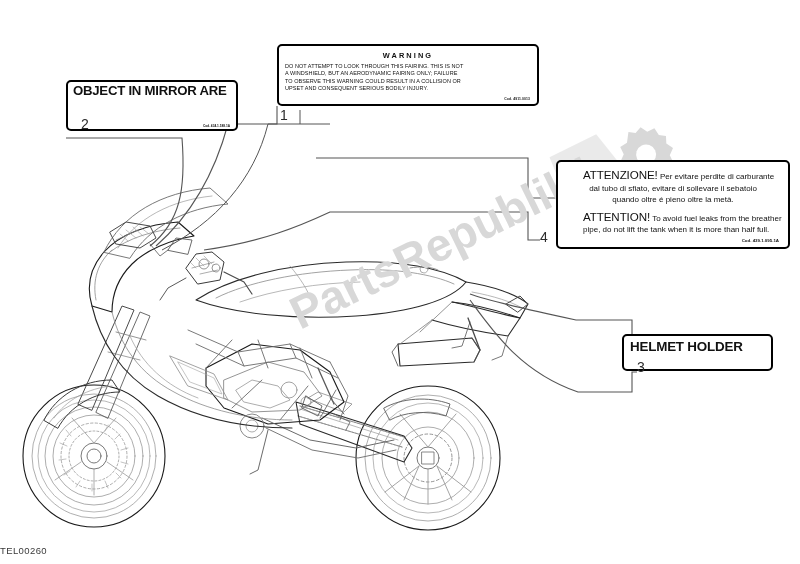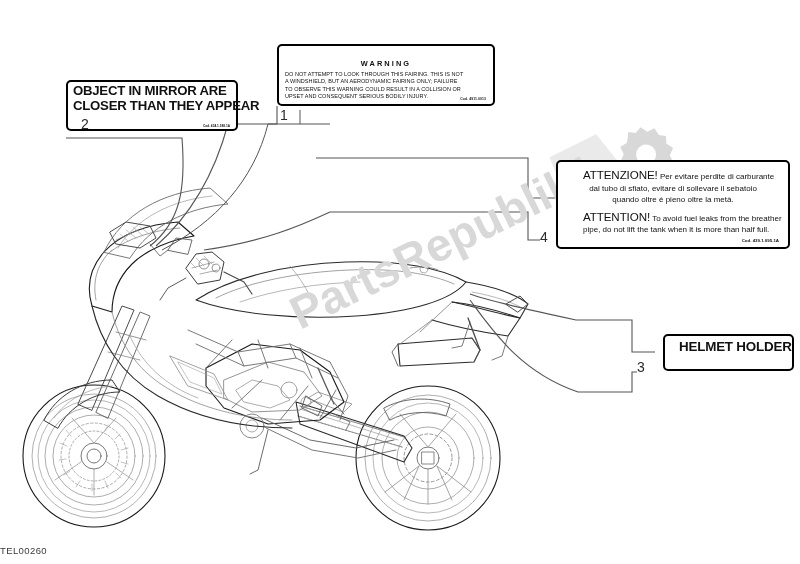--- a/index.html
+++ b/index.html
@@ -14,21 +14,21 @@
   #bike{z-index:2;}
   #watermark{z-index:4;}
 
   
   .label-box{
     position:absolute;background:#fff;border:2px solid #000;
     border-radius:5px;box-sizing:border-box;z-index:6;
   }
 
   
-  #lbl-warning{left:277px;top:44px;width:218px;height:62px;padding:13px 6px 3px;}
+  #lbl-warning{left:277px;top:44px;width:262px;height:62px;padding:5px 6px 3px;}
   #lbl-warning .ttl{
     text-align:center;font-weight:bold;font-size:7.4px;letter-spacing:2.1px;
     margin-bottom:3px;
   }
   #lbl-warning .ln{
     font-size:5.5px;line-height:7.4px;letter-spacing:.05px;
     white-space:nowrap;
   }
   #lbl-warning .code{
     position:absolute;right:7px;bottom:3px;font-size:3.4px;
@@ -39,21 +39,21 @@
   #lbl-mirror{left:66px;top:80px;width:172px;height:51px;padding:2px 5px 0;}
   #lbl-mirror .ln{
     font-weight:bold;font-size:13.2px;line-height:14.6px;
     letter-spacing:-.25px;white-space:nowrap;
   }
   #lbl-mirror .code{
     position:absolute;right:6px;bottom:1px;font-size:3.2px;font-weight:bold;
   }
 
   
-  #lbl-helmet{left:663px;top:334px;width:131px;height:37px;padding:3px 14px 0;}
+  #lbl-helmet{left:622px;top:334px;width:151px;height:37px;padding:3px 6px 0;}
   #lbl-helmet .ln{
     font-weight:bold;font-size:13.4px;line-height:16px;
     letter-spacing:-.2px;white-space:nowrap;
   }
 
   
   #lbl-atten{left:556px;top:160px;width:234px;height:89px;padding:7px 25px 0;}
   #lbl-atten .ln{
     text-align:center;font-size:8px;line-height:11.6px;white-space:nowrap;
   }
@@ -295,21 +295,20 @@
     <div class="ttl">WARNING</div>
     <div class="ln">DO NOT ATTEMPT TO LOOK THROUGH THIS FAIRING. THIS IS NOT</div>
     <div class="ln">A WINDSHIELD, BUT AN AERODYNAMIC FAIRING ONLY; FAILURE</div>
     <div class="ln">TO OBSERVE THIS WARNING COULD RESULT IN A COLLISION OR</div>
     <div class="ln">UPSET AND CONSEQUENT SERIOUS BODILY INJURY.</div>
     <div class="code">Cod. 4911.0013</div>
   </div>
 
   <div class="label-box" id="lbl-mirror">
     <div class="ln">OBJECT IN MIRROR ARE</div>
-    <div class="ln">CLOSER THAN THEY APPEAR</div>
     <div class="code">Cod. 434.1.188.1A</div>
   </div>
 
   <div class="label-box" id="lbl-helmet">
     <div class="ln">HELMET HOLDER</div>
   </div>
 
   <div class="label-box" id="lbl-atten">
     <div class="ln">
       <span class="big">ATTENZIONE!</span><span> Per evitare perdite di carburante</span>

